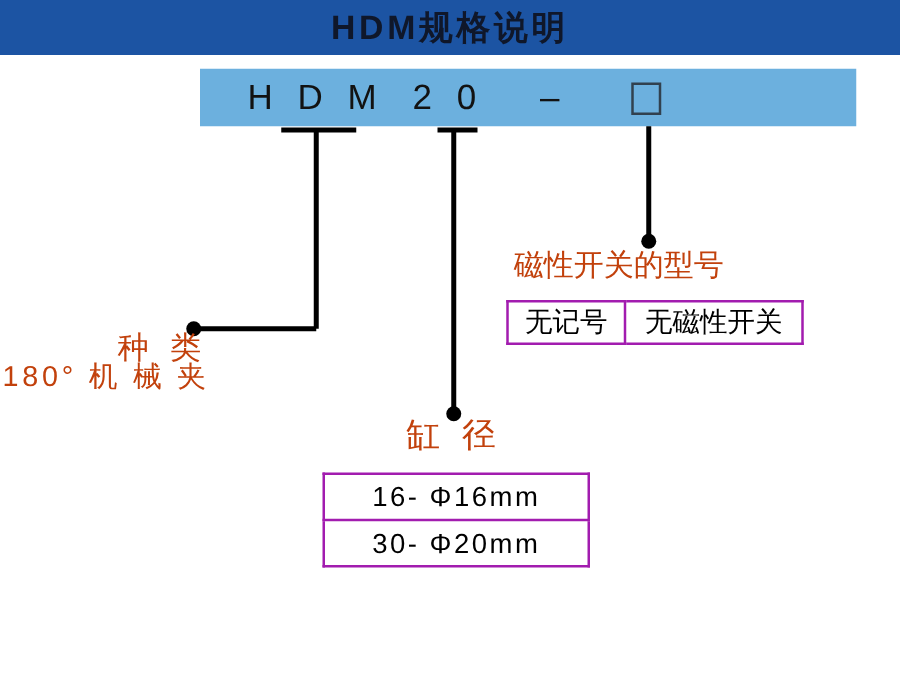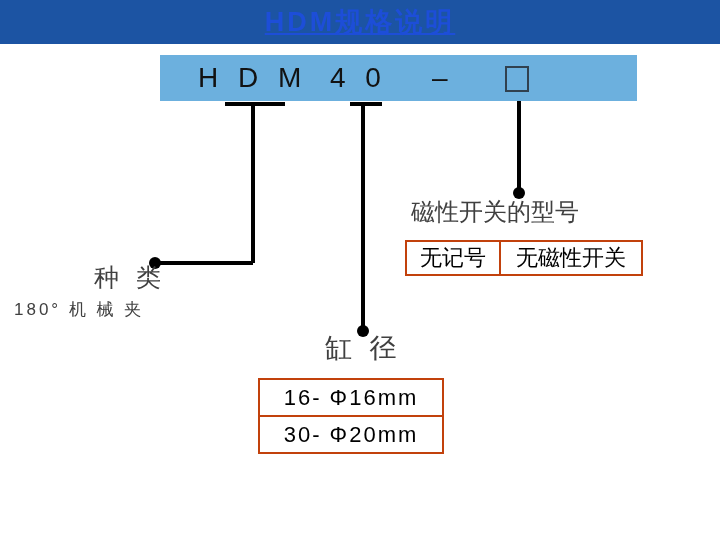--- a/index.html
+++ b/index.html
@@ -25,36 +25,36 @@
     background: #1c54a3;
   }
   #header-title {
     position: absolute;
     left: 0;
     top: 0;
     width: 720px;
     height: 44px;
     line-height: 44px;
     text-align: center;
-    color: #1d4ed8;
+    color: #0f172a;
     font-size: 27px;
     font-weight: bold;
     letter-spacing: 3px;
     white-space: nowrap;
-    text-decoration: underline;
   }
 
   
   #model-bar {
     position: absolute;
     left: 160px;
     top: 55px;
     width: 477px;
     height: 46px;
     background: #6cb0de;
+    padding-left: 48px;
   }
   .code-token {
     position: absolute;
     top: 0;
     height: 46px;
     line-height: 46px;
     font-size: 28px;
     color: #121212;
     letter-spacing: 6px;
     white-space: nowrap;
@@ -79,36 +79,35 @@
     left: 0;
     top: 0;
     width: 720px;
     height: 540px;
     pointer-events: none;
   }
 
   
   .label {
     position: absolute;
-    color: #404040;
+    color: #c2410c;
     white-space: nowrap;
   }
   #label-kind {
     left: 68px;
     top: 261px;
     font-size: 25px;
     letter-spacing: 5px;
     margin-left: 26px;
   }
   #label-kind-value {
-    left: 14px;
+    left: 2px;
     top: 286px;
-    font-size: 17px;
+    font-size: 23px;
     letter-spacing: 3px;
-    margin-top: 12px;
   }
   #label-bore {
     left: 325px;
     top: 330px;
     font-size: 27px;
     letter-spacing: 5px;
   }
   #label-switch {
     left: 411px;
     top: 196px;
@@ -116,58 +115,58 @@
     letter-spacing: 0px;
   }
 
   
   .spec-table {
     position: absolute;
     border-collapse: collapse;
     background: #ffffff;
   }
   .spec-table td {
-    border: 2px solid #c2410c;
+    border: 2px solid #a21caf;
     color: #000000;
     text-align: center;
     padding: 0;
     white-space: nowrap;
   }
 
   #switch-table {
     left: 405px;
     top: 240px;
     width: 238px;
   }
   #switch-table td {
     height: 32px;
     font-size: 22px;
   }
   #switch-table td.cell-code { width: 92px; }
 
   #bore-table {
     left: 258px;
     top: 378px;
-    width: 186px;
+    width: 214px;
   }
   #bore-table td {
     height: 35px;
     font-size: 22px;
     letter-spacing: 2px;
   }
 </style>
 </head>
 <body>
 
 <div id="header-bar"></div>
 <div id="header-title">HDM规格说明</div>
 
 <div id="model-bar">
   <span class="code-token" id="code-series">H D M</span>
-  <span class="code-token" id="code-bore">4 0</span>
+  <span class="code-token" id="code-bore">2 0</span>
   <span class="code-token" id="code-dash">–</span>
   <span id="code-switch-box"></span>
 </div>
 
 <svg id="leaders" viewBox="0 0 720 540">
 
   <g>
     <line x1="225" y1="104" x2="285" y2="104" stroke="#000000" stroke-width="4"></line>
     <line x1="253" y1="104" x2="253" y2="263" stroke="#000000" stroke-width="4"></line>
     <line x1="253" y1="263" x2="157" y2="263" stroke="#000000" stroke-width="4"></line>

